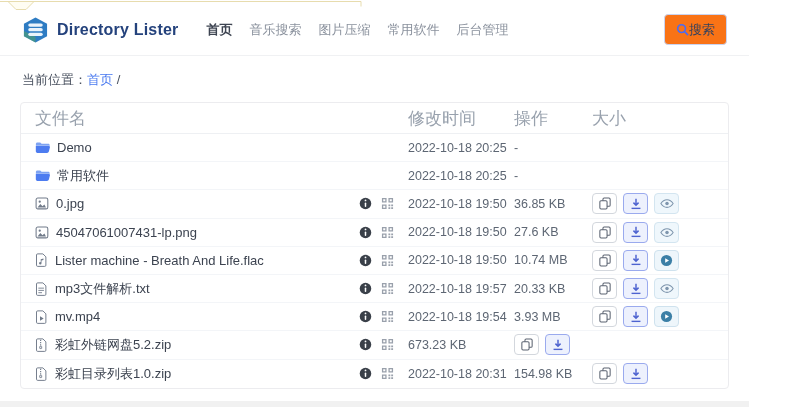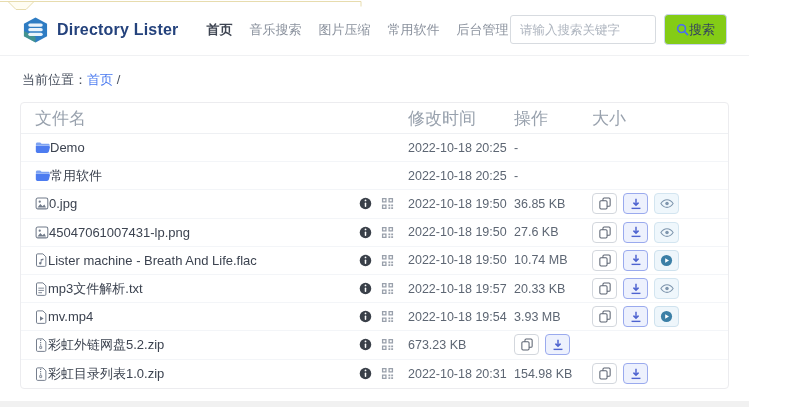--- a/index.html
+++ b/index.html
@@ -14,33 +14,33 @@
   .navbar { display:flex; align-items:center; padding:14px 22px 10px 22px; border-bottom:1px solid #f0f1f3; }
   .brand { display:flex; align-items:center; gap:8px; }
   .brand-name { font-size:16px; font-weight:bold; color:#24427c; letter-spacing:.2px; }
   .nav { display:flex; align-items:center; margin-left:28px; gap:17px; }
   .nav-item { font-size:13px; color:#8a919d; text-decoration:none; cursor:pointer; }
   .nav-item.active { color:#3d4451; font-weight:bold; }
   .spacer { flex:1; }
   .search-box { display:flex; align-items:center; gap:8px; }
   .search-input { width:146px; height:29px; border:1px solid #d7dbe0; border-radius:3px; padding:0 9px; font-size:12.5px; color:#3d4451; outline:none; }
   .search-input::placeholder { color:#aeb5bf; }
-  .search-btn { display:inline-flex; align-items:center; height:31px; padding:0 11px; background:#84cc16; border:1px solid #c9d3f0; border-radius:4px; font-size:13px; color:#33415e; cursor:pointer; }
+  .search-btn { display:inline-flex; align-items:center; height:31px; padding:0 11px; background:#f97316; border:1px solid #c9d3f0; border-radius:4px; font-size:13px; color:#33415e; cursor:pointer; }
 
   
   .breadcrumb { padding:15px 22px 13px 22px; font-size:13px; color:#4a5260; }
   .breadcrumb a { color:#4a7af0; text-decoration:none; cursor:pointer; }
 
   
   .panel { margin:0 20px; border:1px solid #ececef; border-radius:4px; background:#fff; }
   .thead, .tr { display:grid; grid-template-columns:minmax(0,1fr) 106px 78px 122px; align-items:center; padding:0 14px; }
   .thead { height:31px; color:#98a1ad; font-size:17px; border-bottom:1px solid #eef0f3; }
   .tr { height:28.2px; border-bottom:1px solid #f3f5f8; }
   .tr:last-child { border-bottom:none; }
-  .name-td { display:flex; align-items:center; min-width:0; padding-right:14px; }
+  .name-td { display:flex; align-items:center; gap:7px; min-width:0; padding-right:14px; }
   .ficon { display:inline-flex; line-height:0; flex:none; }
   .fname { font-size:13px; color:#3c4350; text-decoration:none; white-space:nowrap; overflow:hidden; text-overflow:ellipsis; cursor:pointer; }
   .meta { margin-left:auto; display:inline-flex; align-items:center; gap:9px; flex:none; }
   .meta span { display:inline-flex; line-height:0; cursor:pointer; }
   .time, .size { font-size:12.5px; color:#5d6673; }
   .actions { display:flex; align-items:center; gap:6px; }
   .btn { display:inline-flex; align-items:center; justify-content:center; width:25px; height:21px; border-radius:4px; cursor:pointer; padding:0; line-height:0; }
   .btn-copy { background:#fff; border:1px solid #d3d7dd; }
   .btn-down { background:#edf1fd; border:1px solid #9aaaee; }
   .btn-eye  { background:#eff7fc; border:1px solid #d3e5f0; }
@@ -77,21 +77,20 @@
     </div>
     <nav class="nav">
       <a class="nav-item active">首页</a>
       <a class="nav-item">音乐搜索</a>
       <a class="nav-item">图片压缩</a>
       <a class="nav-item">常用软件</a>
       <a class="nav-item">后台管理</a>
     </nav>
     <div class="spacer"></div>
     <div class="search-box">
-      <input class="search-input" type="text" placeholder="请输入搜索关键字" style="">
       <button class="search-btn">
         <span class="ficon">
           <svg width="13" height="13" viewBox="0 0 14 14" fill="none" stroke="#4a6cf5" stroke-width="1.7">
             <circle cx="6" cy="6" r="4.2"></circle>
               <path d="M9.3 9.3L13 13"></path>
           </svg>
         </span>
         <span>搜索</span>
       </button>
     </div>

